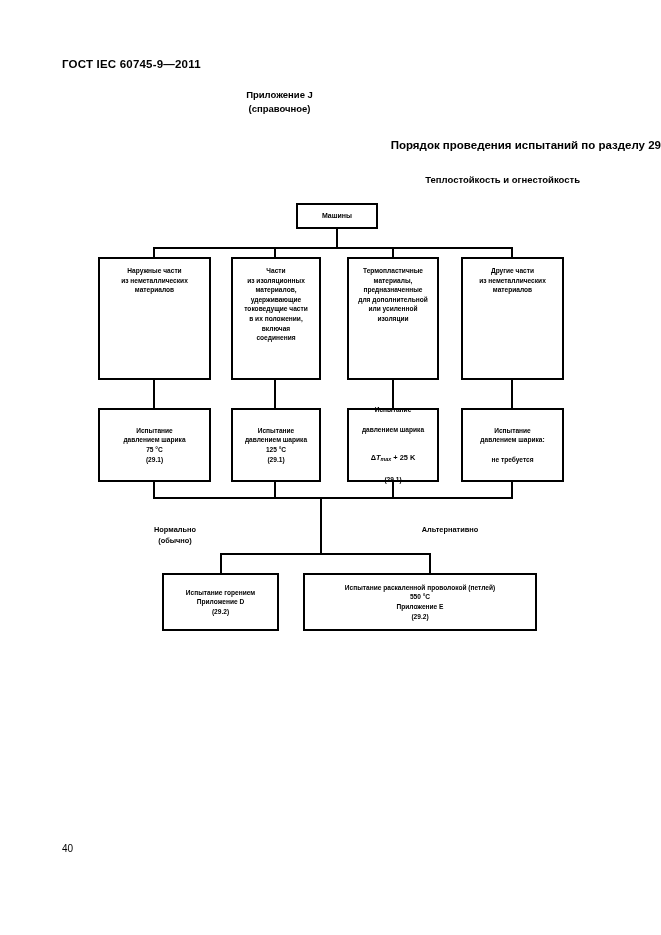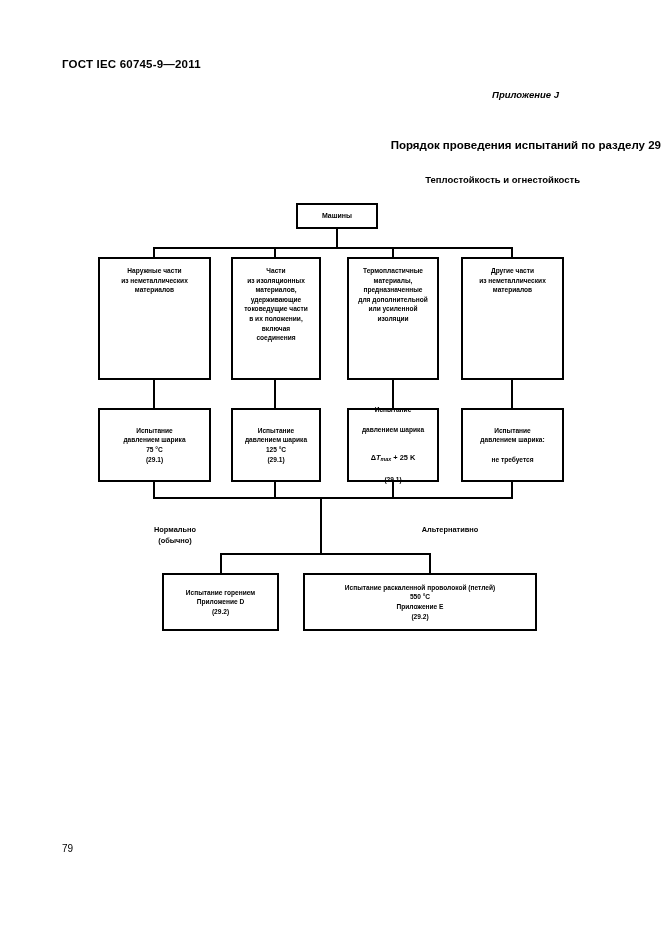--- a/index.html
+++ b/index.html
@@ -30,25 +30,24 @@
     letter-spacing: 0.2px;
     white-space: nowrap;
   }
 
   
   .annex-block {
     position: absolute;
     left: 0;
     top: 88px;
     width: 559px;
-    text-align: right;
+    text-align: center;
     font-size: 9.5px;
     font-weight: bold;
     line-height: 14px;
-    font-style: italic;
   }
   .main-title {
     position: absolute;
     left: 0;
     top: 139px;
     width: 661px;
     text-align: right;
     font-size: 11.5px;
     font-weight: bold;
   }
@@ -123,20 +122,21 @@
 </style>
 </head>
 <body>
 
 <div class="page">
 
   <div class="doc-header">ГОСТ IEC 60745-9—2011</div>
 
   <div class="annex-block">
     <div>Приложение J</div>
+    <div>(справочное)</div>
   </div>
 
   <div class="main-title">Порядок проведения испытаний по разделу 29</div>
   <div class="sub-title">Теплостойкость и огнестойкость</div>
 
   <div class="chart">
 
     <div class="node node-root center-v" style="left:296px; top:203px; width:82px; height:26px;">Машины</div>
 
     <div class="ln ln-v" style="left:336px; top:229px; width:2px; height:20px;"></div>
@@ -224,15 +224,15 @@
 Приложение D
 (29.2)</div>
 
     <div class="node center-v" style="left:303px; top:573px; width:234px; height:58px;">Испытание раскаленной проволокой (петлей)
 550 °C
 Приложение E
 (29.2)</div>
 
   </div>
 
-  <div class="page-number">79</div>
+  <div class="page-number">40</div>
 
 </div>
 
 </body></html>

